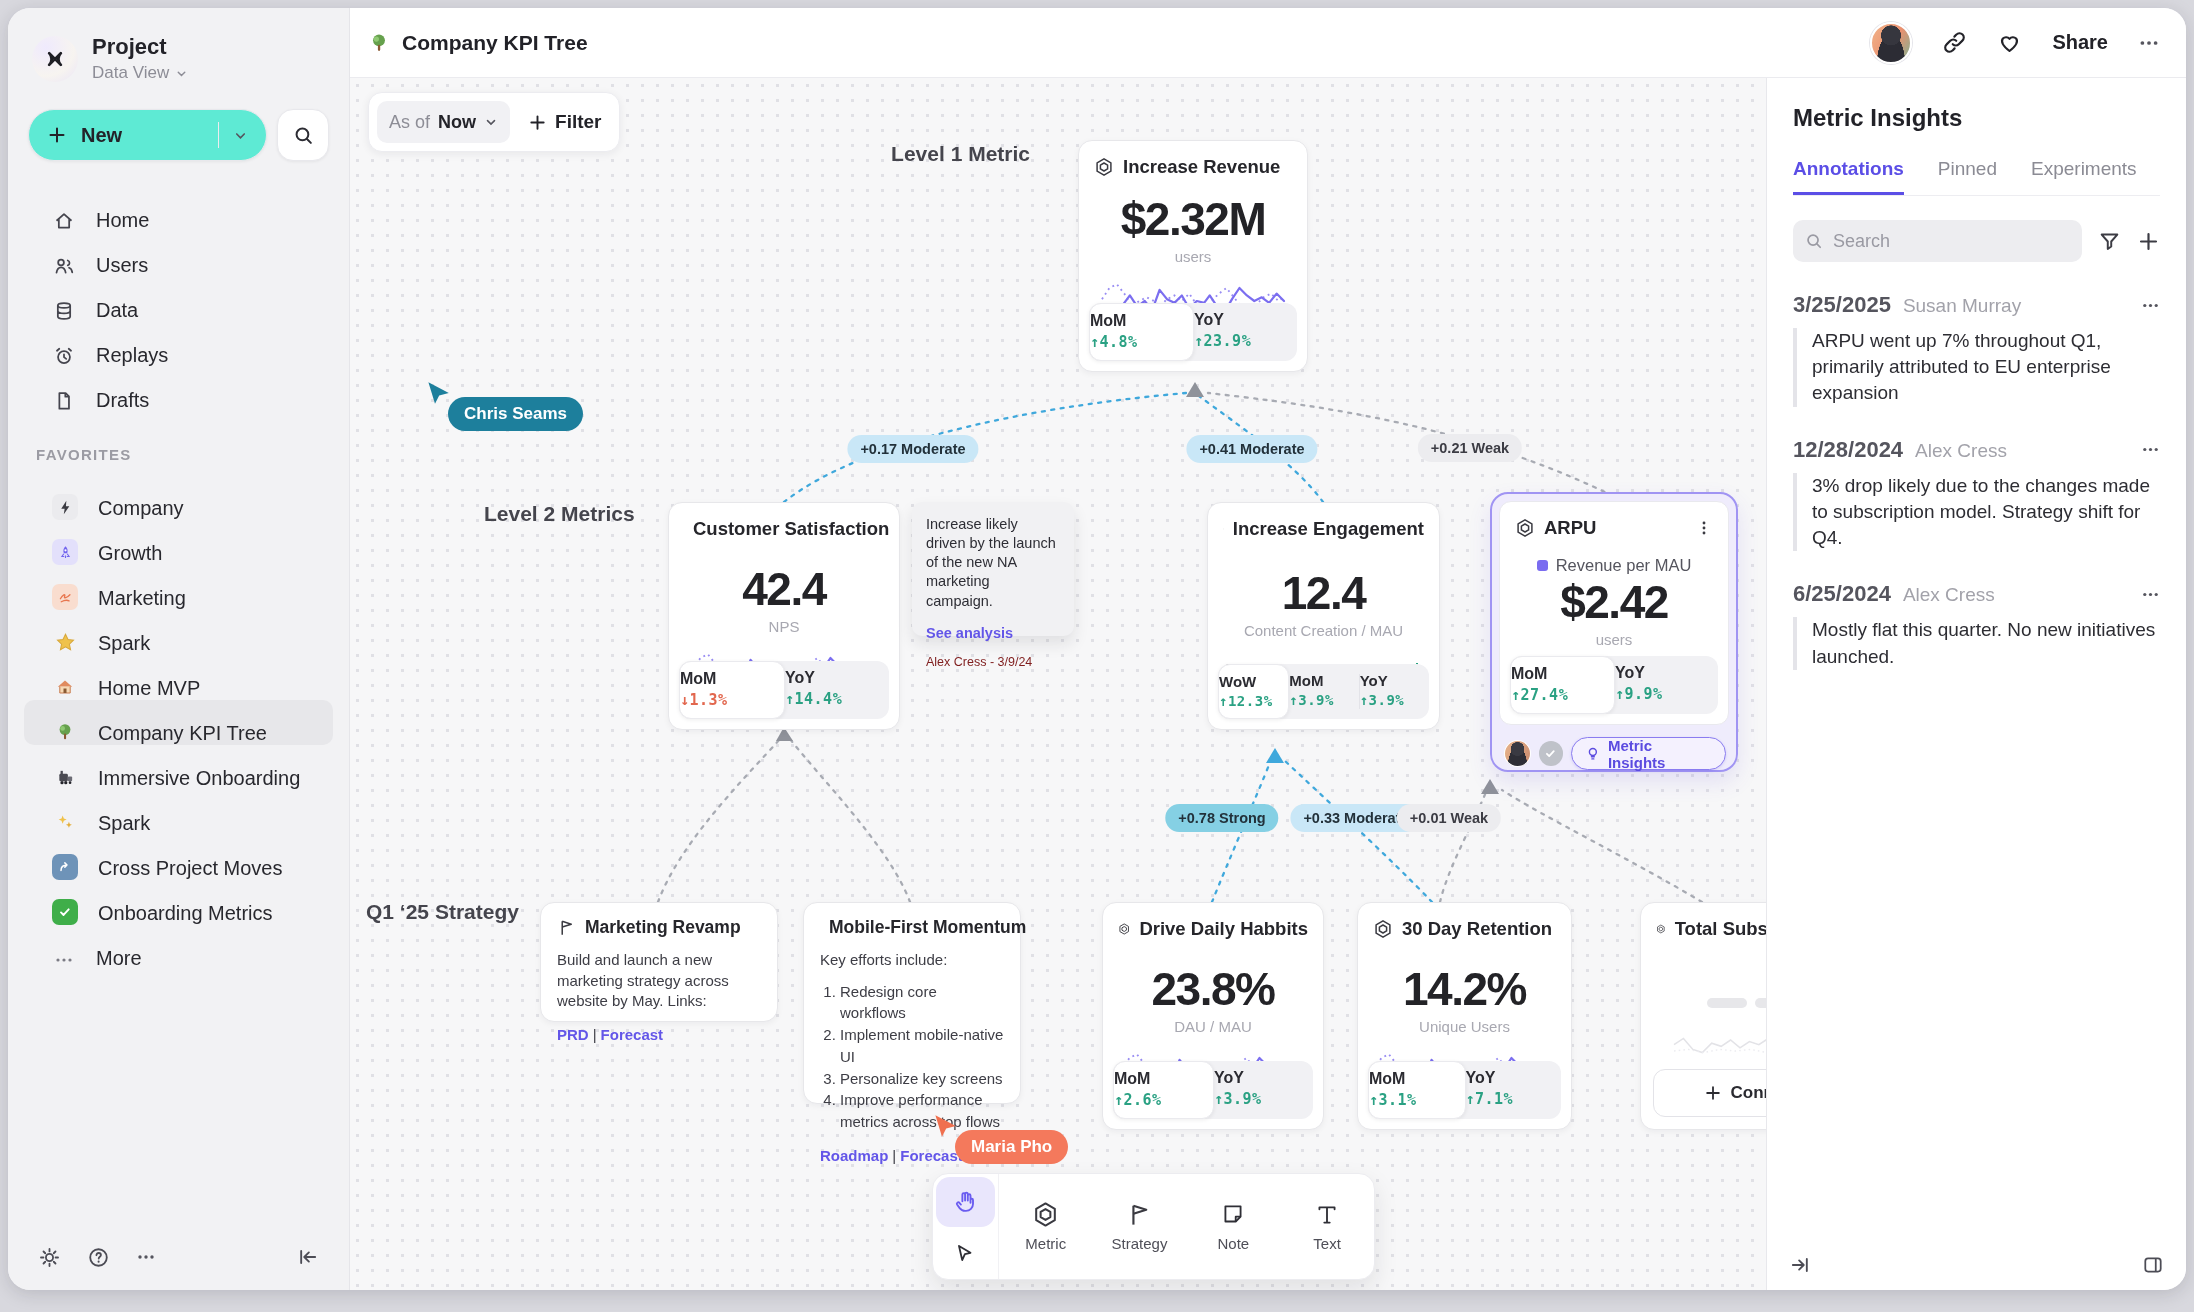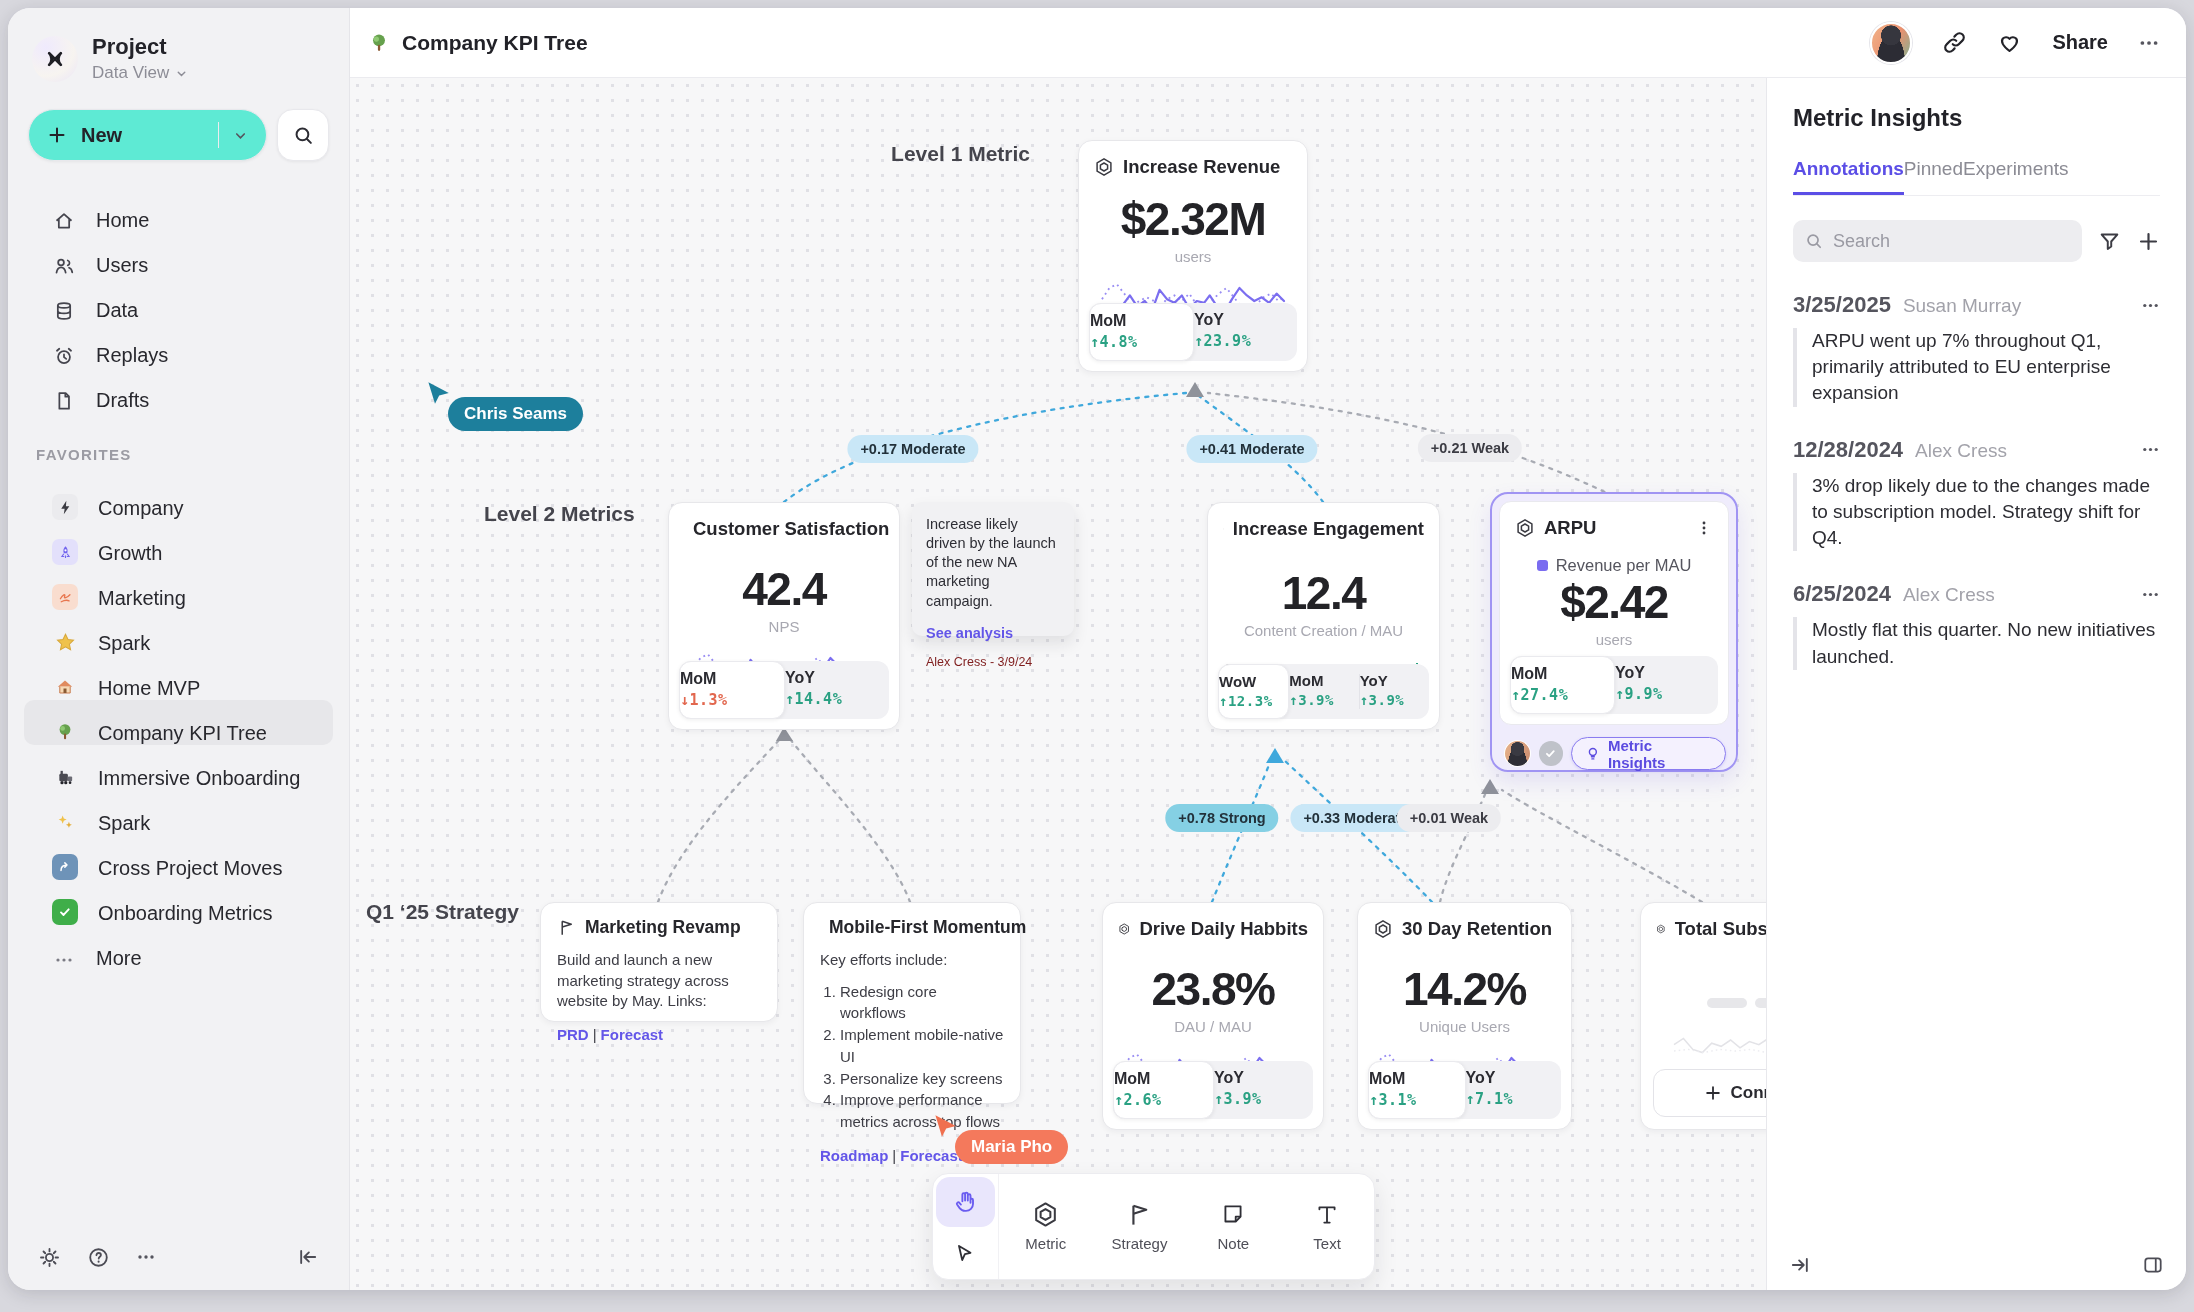--- a/index.html
+++ b/index.html
@@ -134,21 +134,21 @@
   
   .filterbar { position:absolute; left:18px; top:14px; height:60px; background:#fff; border:1px solid #ececf0; border-radius:14px; box-shadow:0 2px 8px rgba(25,25,40,.07); display:flex; align-items:center; padding:0 18px 0 8px; gap:18px; }
   .asof { display:flex; align-items:center; gap:8px; background:#f1f1f4; border-radius:10px; height:42px; padding:0 12px; }
   .asof .a1 { font-size:18px; color:#8d8d96; }
   .asof .a2 { font-size:18px; font-weight:700; color:#232329; }
   .filter { display:flex; align-items:center; gap:8px; font-size:19px; font-weight:600; color:#232329; }
 
   
   .insights { width:420px; background:#fff; border-left:1px solid #e8e8ec; position:relative; flex-shrink:0; padding:0 26px; }
   .ins-title { font-size:24px; font-weight:700; color:#222228; margin-top:26px; }
-  .tabs { display:flex; margin-top:26px; border-bottom:1px solid #ededf1; }
+  .tabs { display:flex; gap:34px; margin-top:26px; border-bottom:1px solid #ededf1; }
   .tab { font-size:19px; color:#8b8b94; padding-bottom:15px; }
   .tab.active { color:#5b4ee6; font-weight:700; box-shadow:inset 0 -3px 0 #5b4ee6; }
   .search-row { display:flex; align-items:center; gap:16px; margin-top:24px; }
   .search-box { flex:1; display:flex; align-items:center; gap:10px; height:42px; background:#ededf0; border-radius:10px; padding:0 12px; }
   .search-box input { border:none; outline:none; background:transparent; font-size:18px; color:#3a3a42; width:100%; font-family:inherit; }
   .search-box input::placeholder { color:#9a9aa3; }
   .ann { margin-top:30px; }
   .ann-head { display:flex; align-items:baseline; gap:12px; }
   .ann-date { font-size:22px; font-weight:800; color:#55555e; }
   .ann-author { font-size:19px; color:#a2a2aa; }
@@ -452,20 +452,35 @@
             <path stroke="#3fa8dc" d="M1082,824 C1040,780 968,714 934,682"></path>
             <path stroke="#a8abb3" d="M1090,824 C1098,790 1122,748 1136,714"></path>
             <path stroke="#a8abb3" d="M1352,824 C1282,782 1192,738 1152,712"></path>
           </g>
           <polygon points="836,319 854,319 845,304" fill="#8f929a"></polygon>
           <polygon points="426,663 443,663 434,649" fill="#8f929a"></polygon>
           <polygon points="916,685 934,685 925,670" fill="#3fa8dc"></polygon>
           <polygon points="1131,716 1149,716 1140,701" fill="#8f929a"></polygon>
         </svg>
 
+        <div class="filterbar">
+          <div class="asof">
+            <span class="a1">As of</span>
+            <span class="a2">Now</span>
+            <svg class="icon" width="14" height="14" viewBox="0 0 20 20" fill="none" stroke="#55555e" stroke-width="2.2" stroke-linecap="round">
+                <path d="M5 8l5 5 5-5"></path>
+              </svg>
+          </div>
+          <div class="filter">
+            <svg class="icon" width="19" height="19" viewBox="0 0 20 20" stroke="#232329" stroke-width="2" stroke-linecap="round">
+                <path d="M10 3.5v13M3.5 10h13"></path>
+              </svg>
+            <span>Filter</span>
+          </div>
+        </div>
 
         <div class="zone-label lbl-l1">Level 1 Metric</div>
         <div class="zone-label lbl-l2">Level 2 Metrics</div>
         <div class="zone-label lbl-strategy">Q1 ‘25 Strategy</div>
 
         <div class="card c-revenue">
           <div class="m-head">
             <svg class="icon" width="20" height="20" viewBox="0 0 20 20">
                 <use href="#ic-hex"></use>
               </svg>

